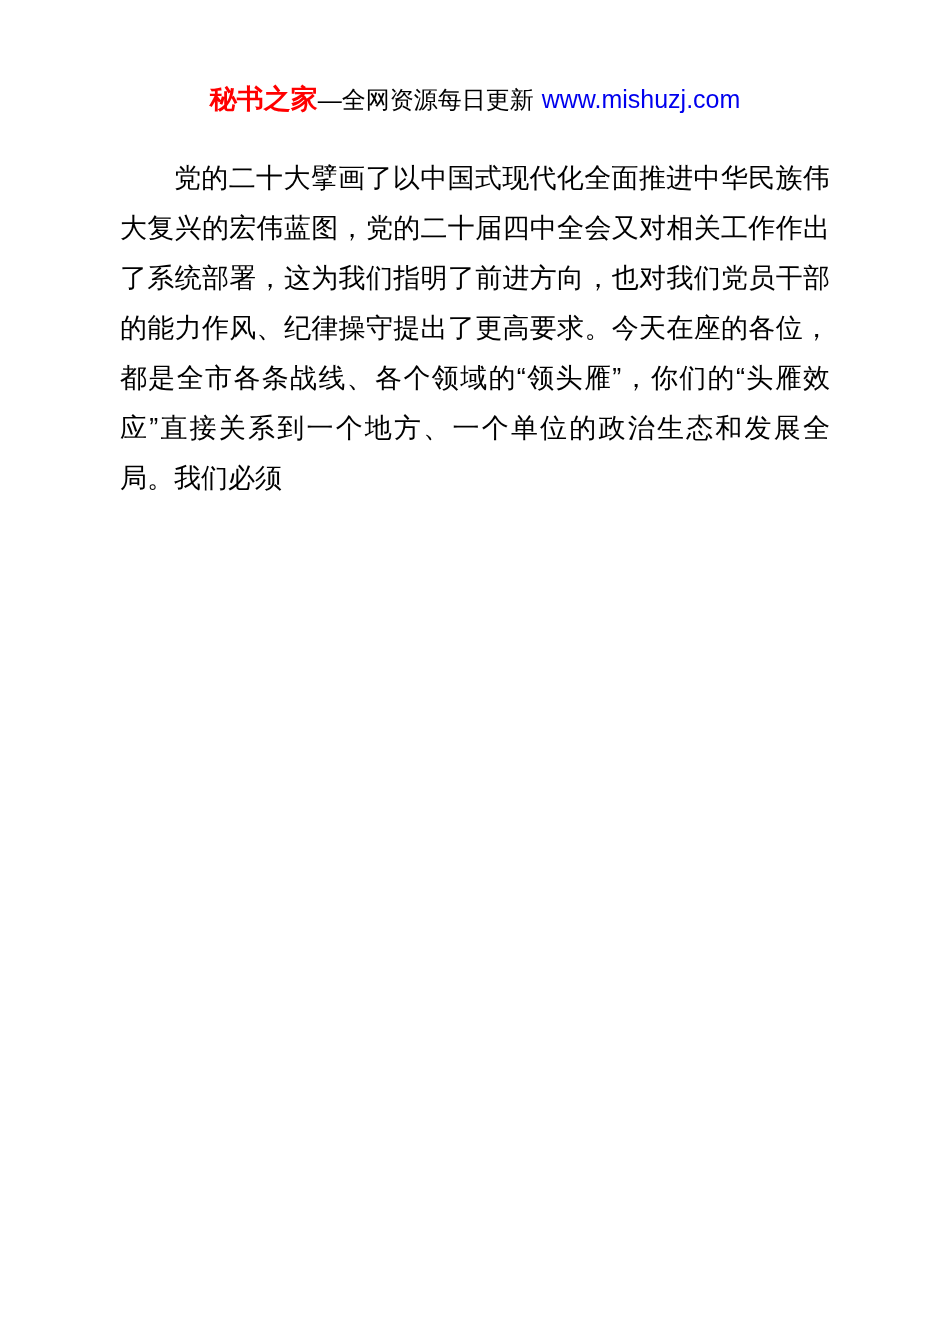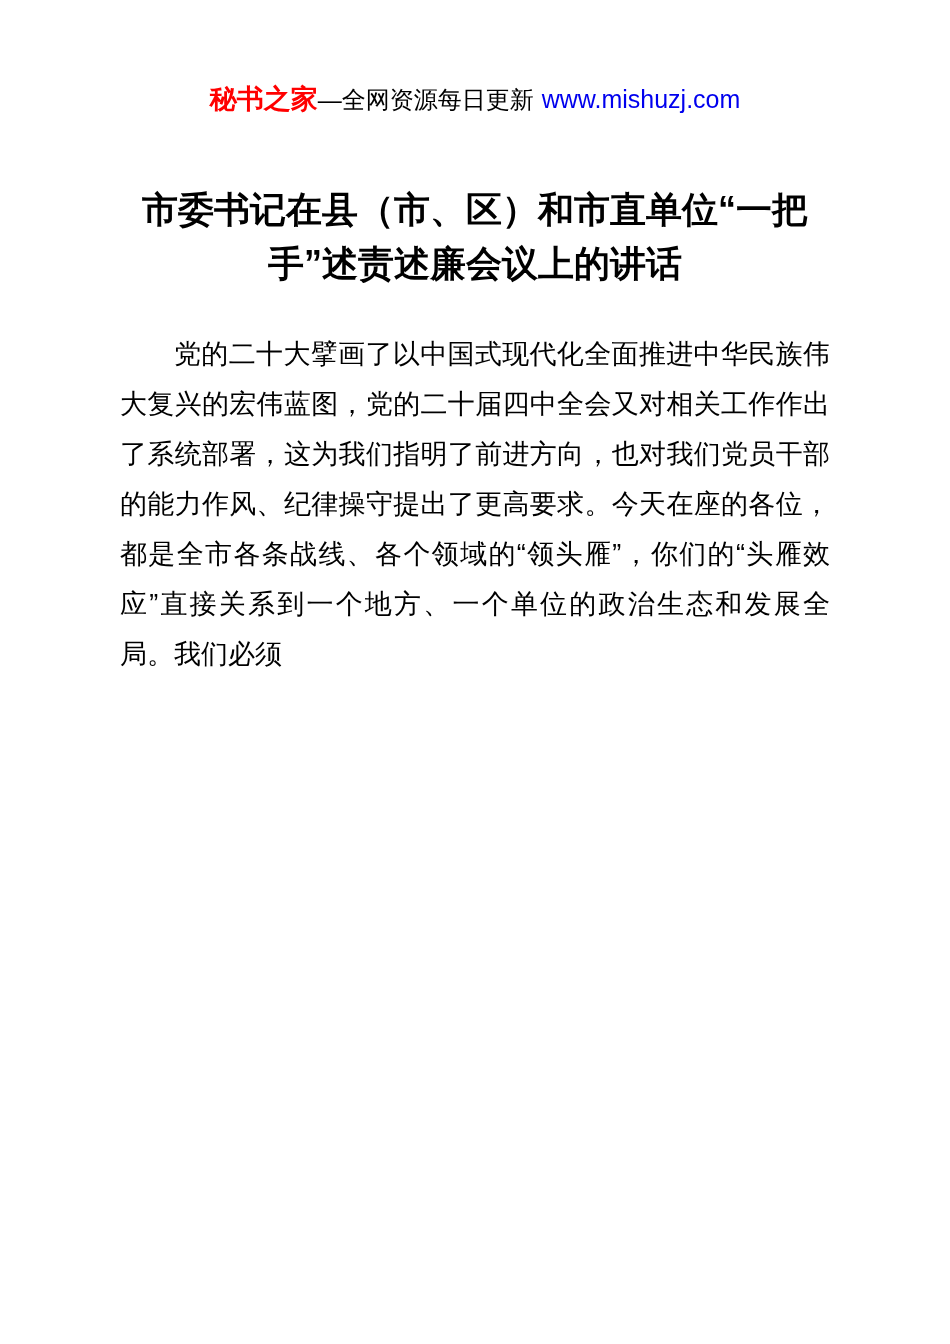--- a/index.html
+++ b/index.html
@@ -65,19 +65,18 @@
 </style>
 </head>
 <body>
 
 <div class="page">
 
   <div class="site-header">
     <span class="brand">秘书之家</span><span class="tagline">—全网资源每日更新</span><a class="url">www.mishuzj.com</a>
   </div>
 
-  <h1 class="doc-title">市委书记在县（市、区）和市直单位“一把手”述责述廉会议上的讲话</h1>
 
   <div class="doc-body">
     <p class="indent">党的二十大擘画了以中国式现代化全面推进中华民族伟大复兴的宏伟蓝图，党的二十届四中全会又对相关工作作出了系统部署，这为我们指明了前进方向，也对我们党员干部的能力作风、纪律操守提出了更高要求。今天在座的各位，都是全市各条战线、各个领域的“领头雁”，你们的“头雁效应”直接关系到一个地方、一个单位的政治生态和发展全局。我们必须</p>
   </div>
 
 </div>
 
 </body></html>

